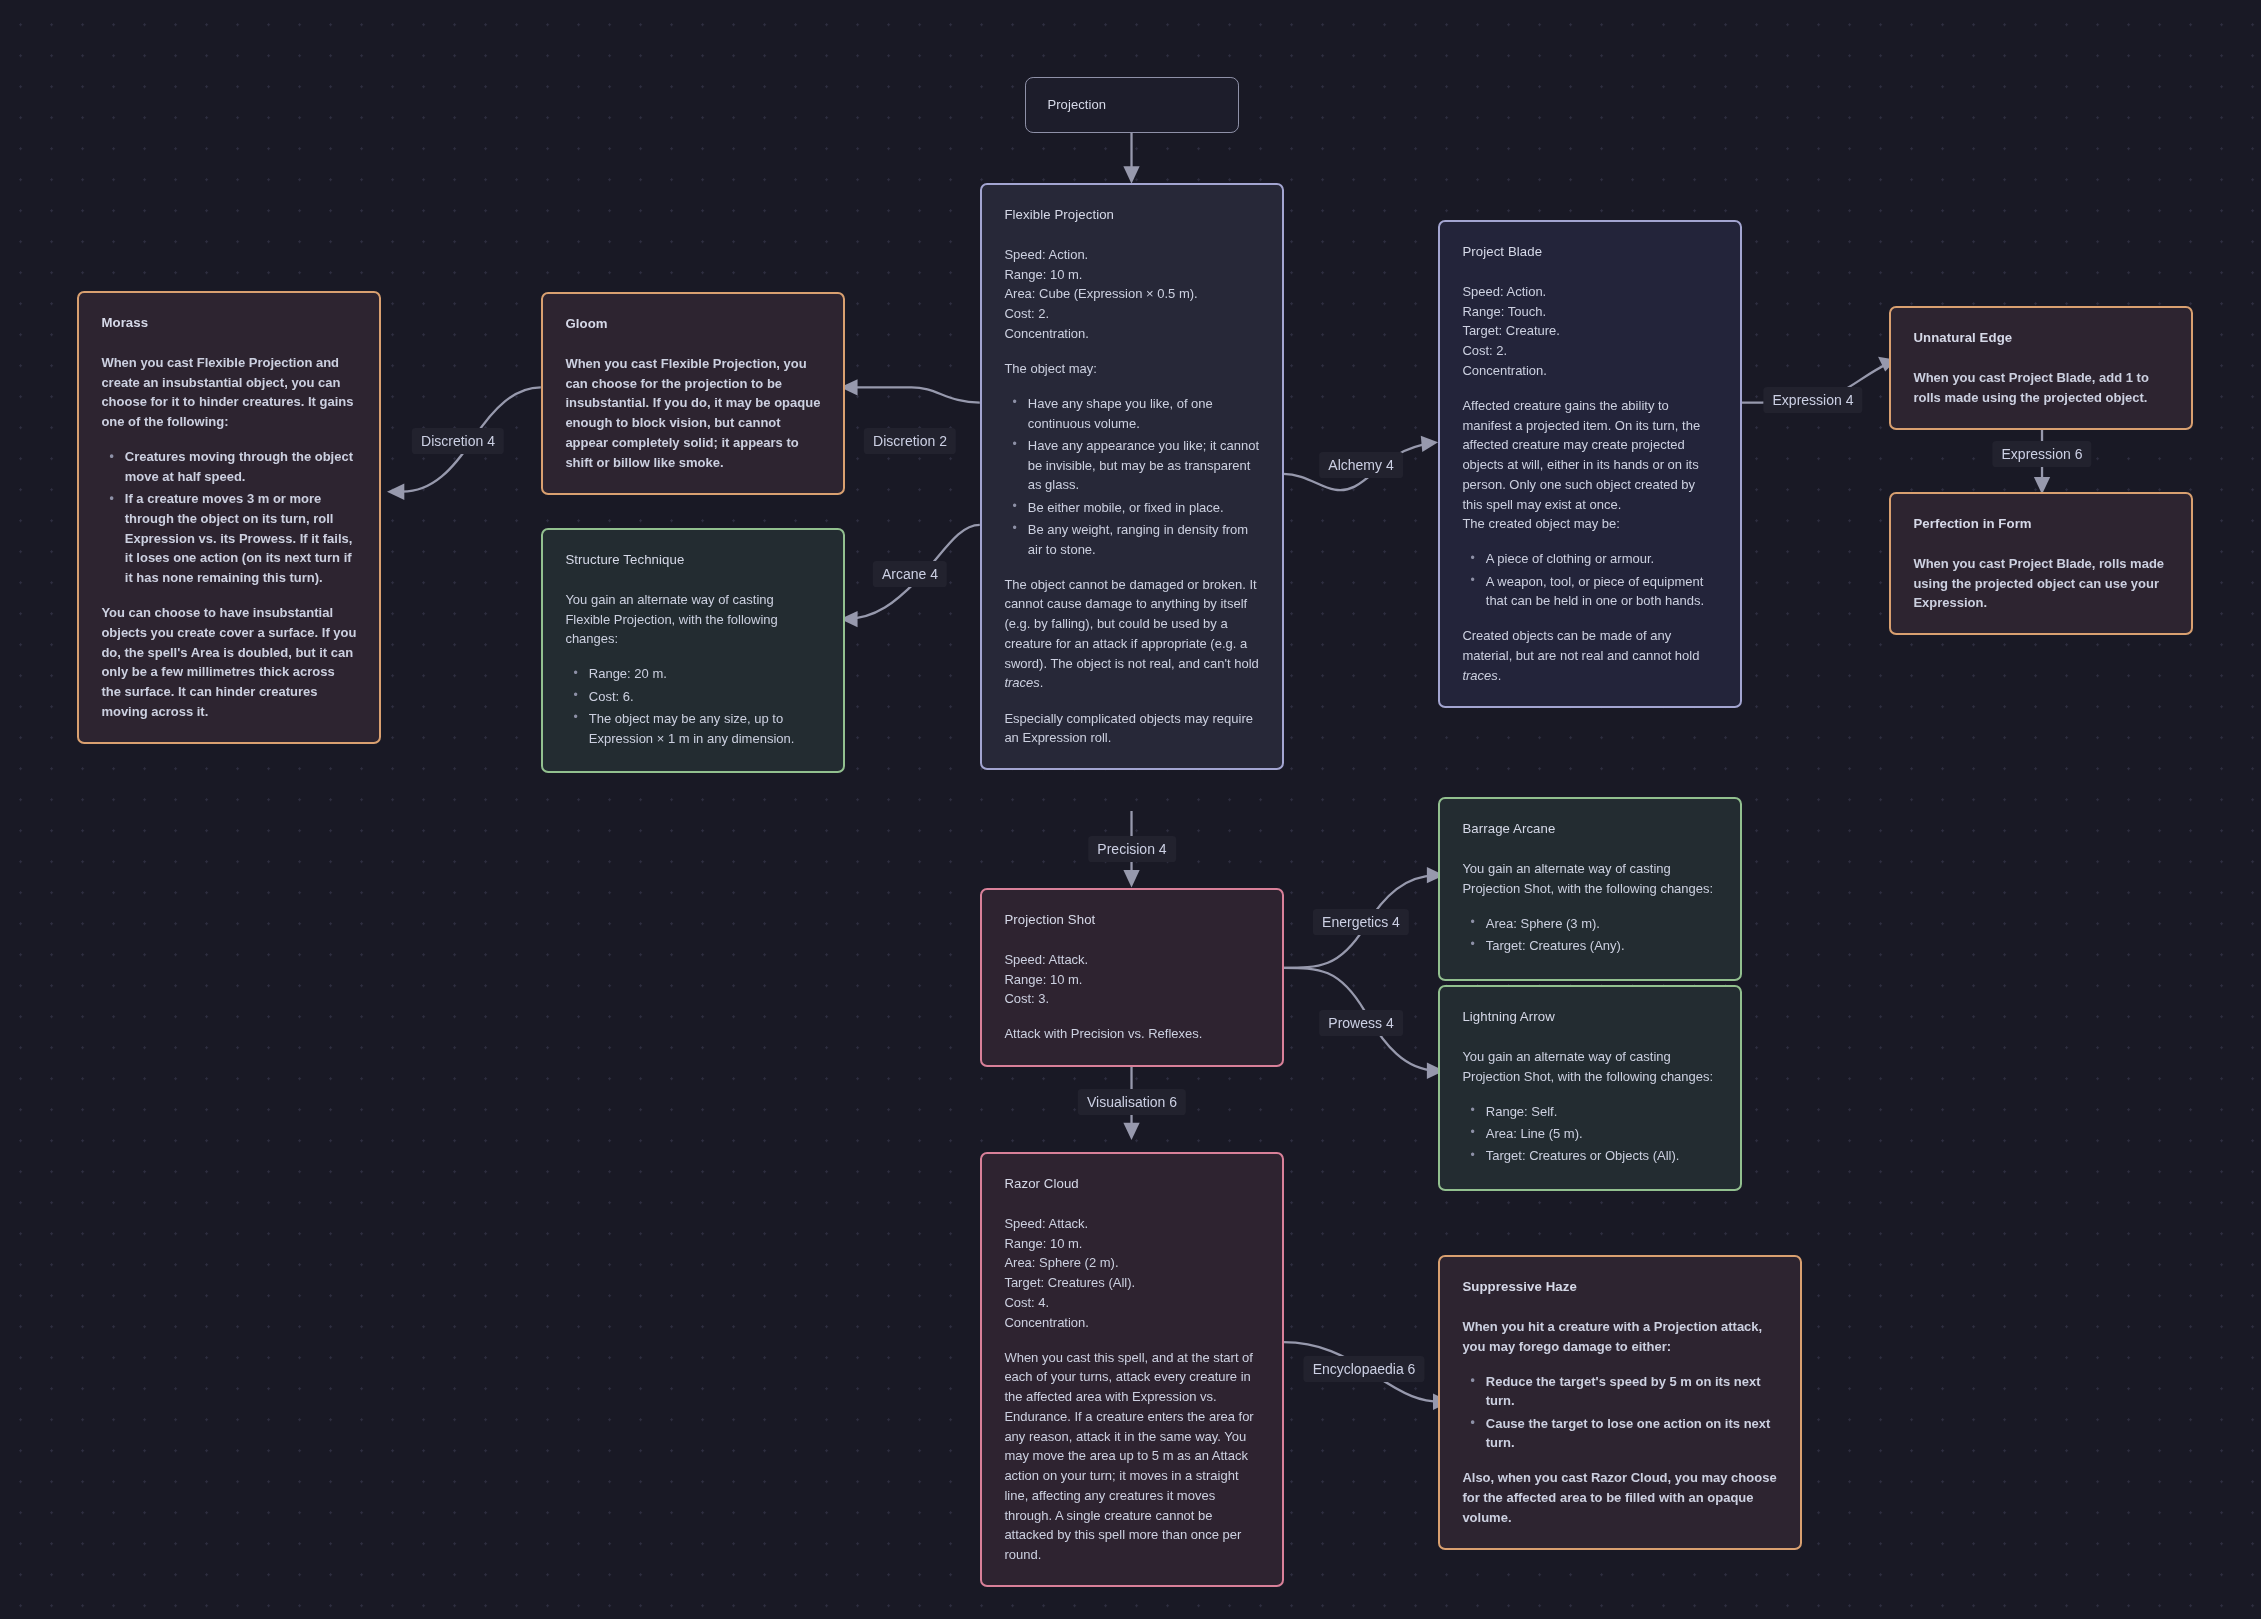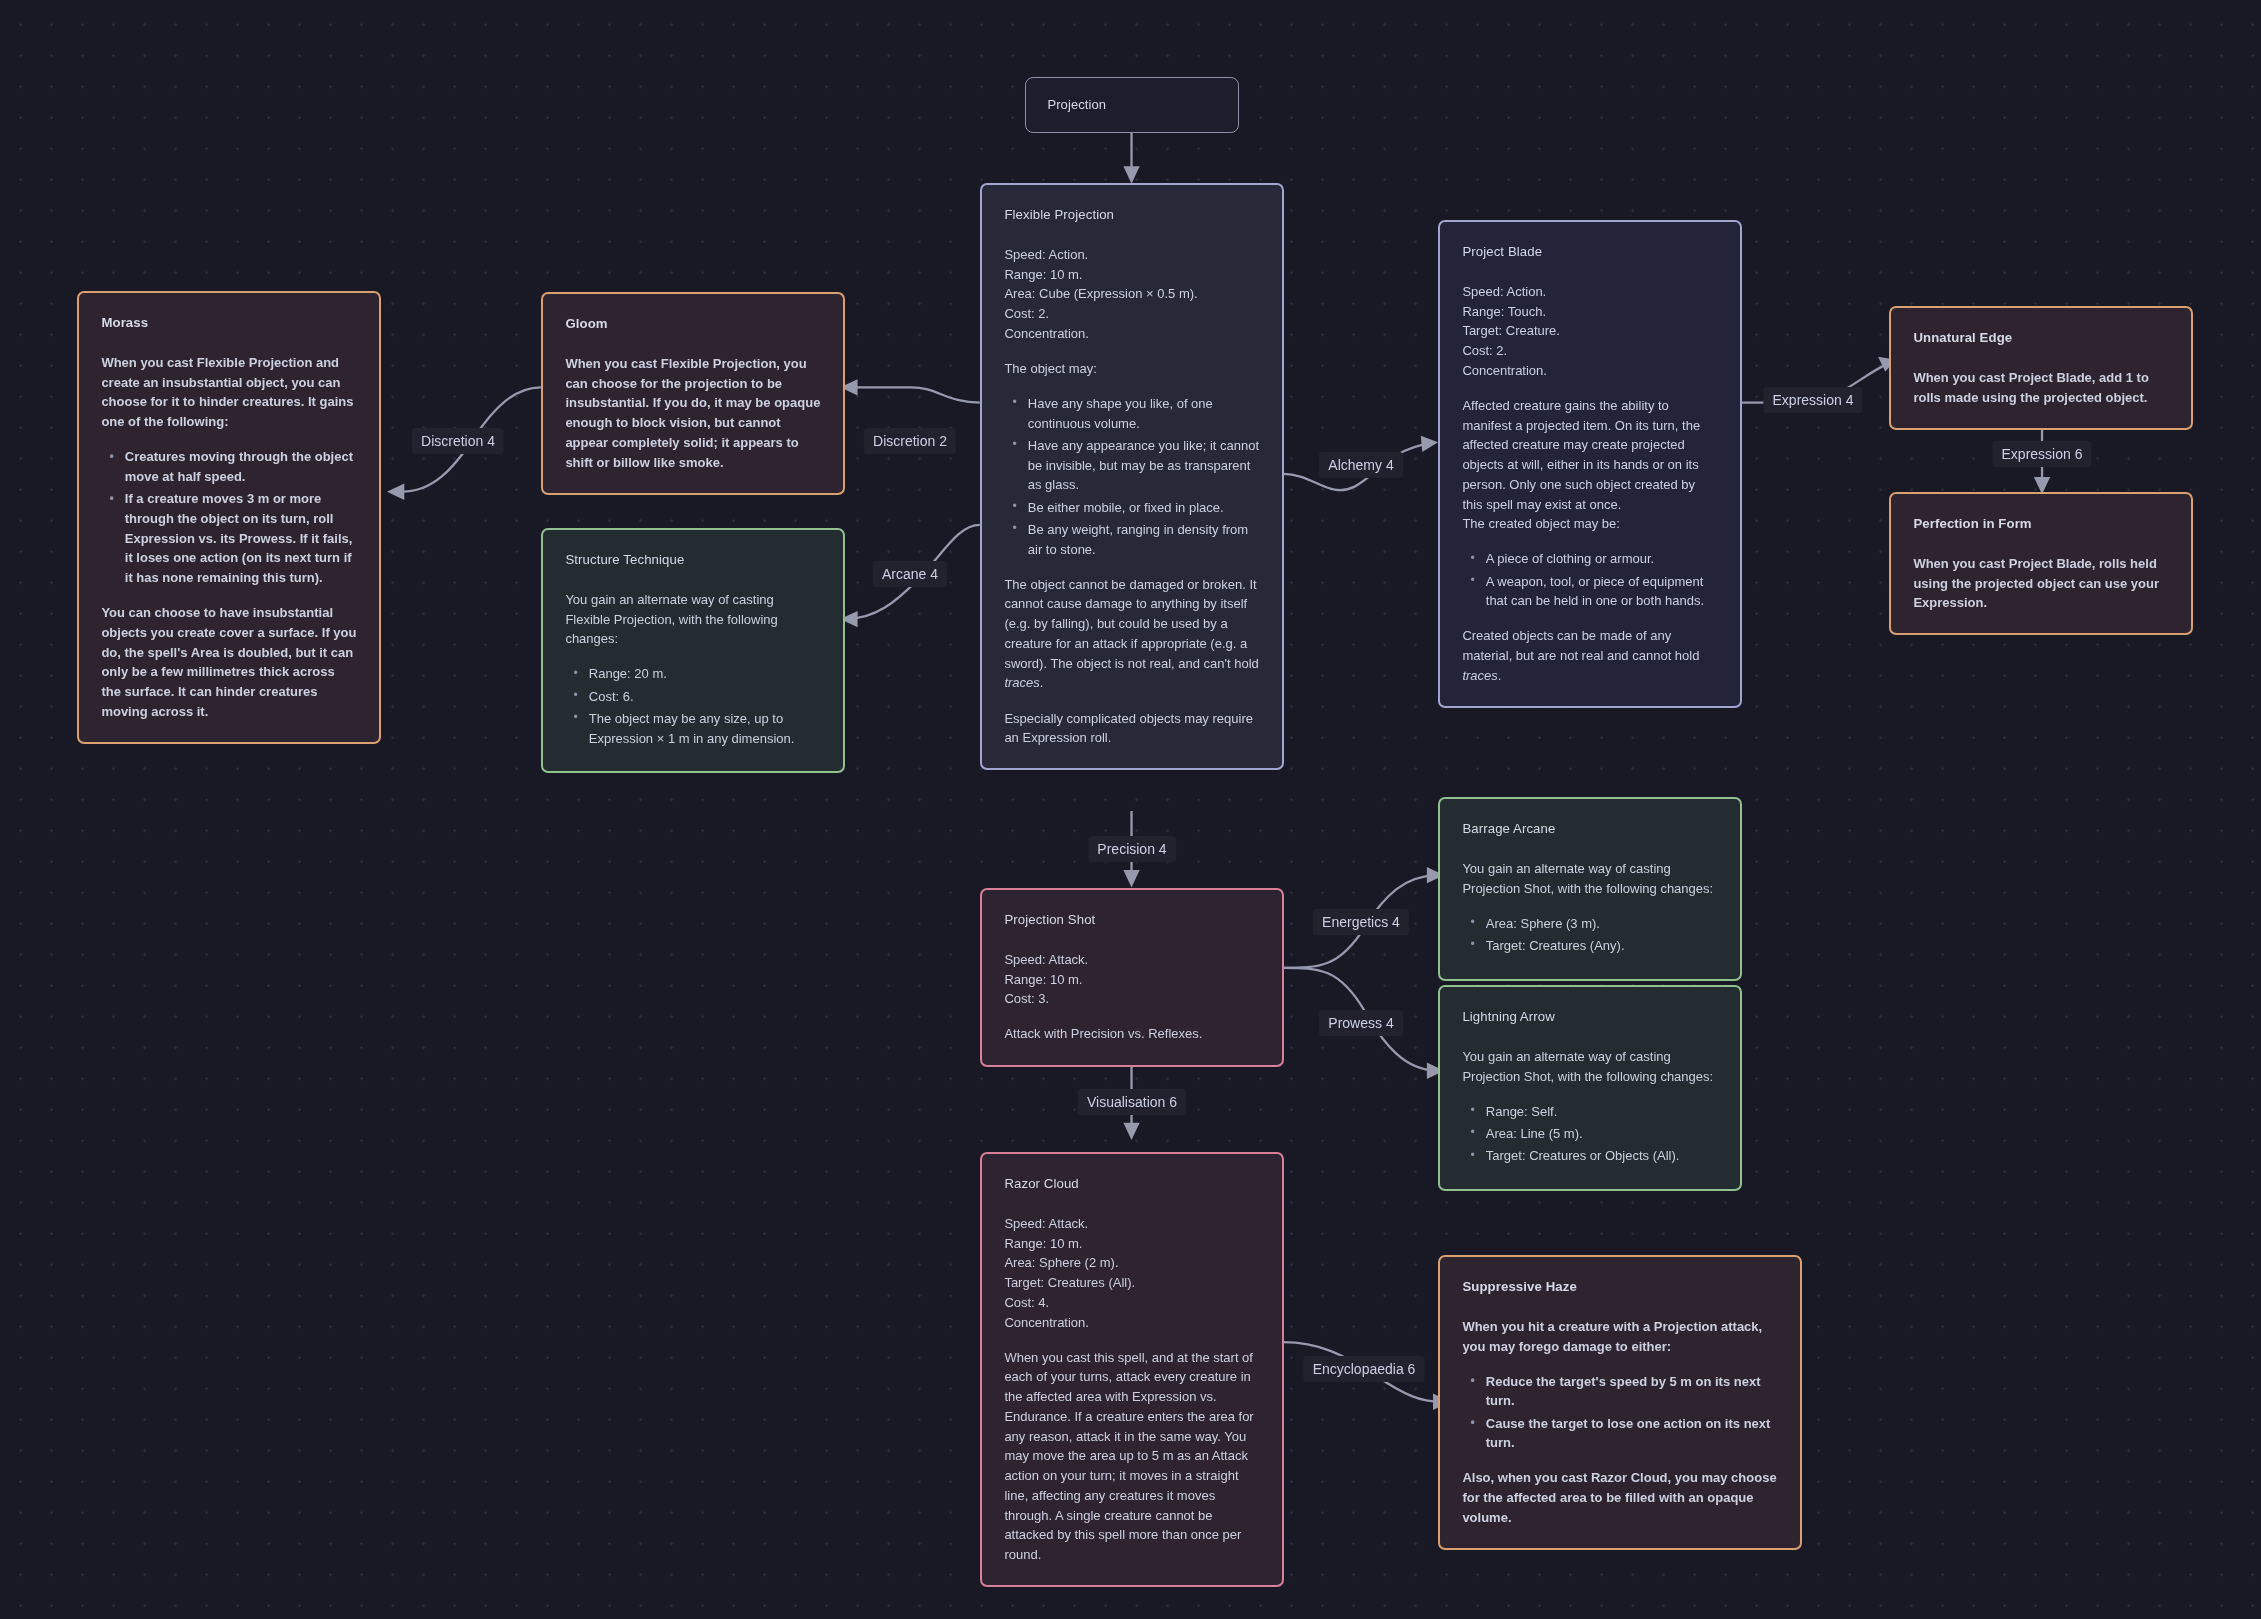--- a/index.html
+++ b/index.html
@@ -198,21 +198,21 @@
     <p><span>Created objects can be made of any material, but are not real and cannot hold </span><em>traces</em><span>.</span></p>
   </div>
 
   <div class="node orange" style="left:1889px; top:306px; width:304px;">
     <div class="title">Unnatural Edge</div>
     <p>When you cast Project Blade, add 1 to rolls made using the projected object.</p>
   </div>
 
   <div class="node orange" style="left:1889px; top:492px; width:304px;">
     <div class="title">Perfection in Form</div>
-    <p>When you cast Project Blade, rolls held using the projected object can use your Expression.</p>
+    <p>When you cast Project Blade, rolls made using the projected object can use your Expression.</p>
   </div>
 
   <div class="node pink" style="left:980px; top:888px; width:304px;">
     <div class="title">Projection Shot</div>
     <p class="stats">
       <span>Speed: Attack.</span><br>
       <span>Range: 10 m.</span><br>
       <span>Cost: 3.</span>
     </p>
     <p>Attack with Precision vs. Reflexes.</p>

